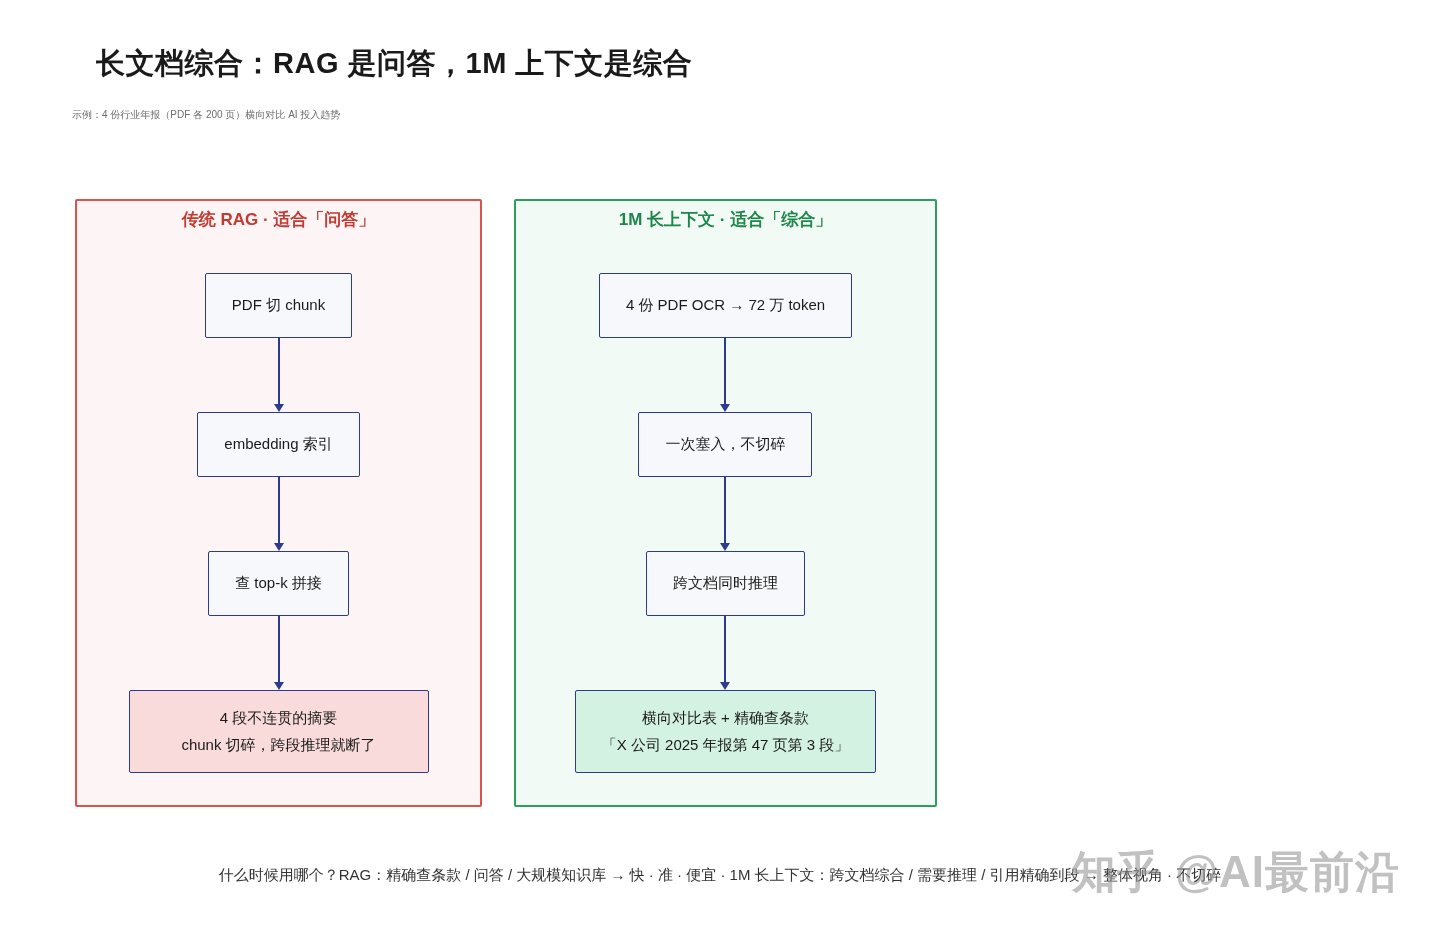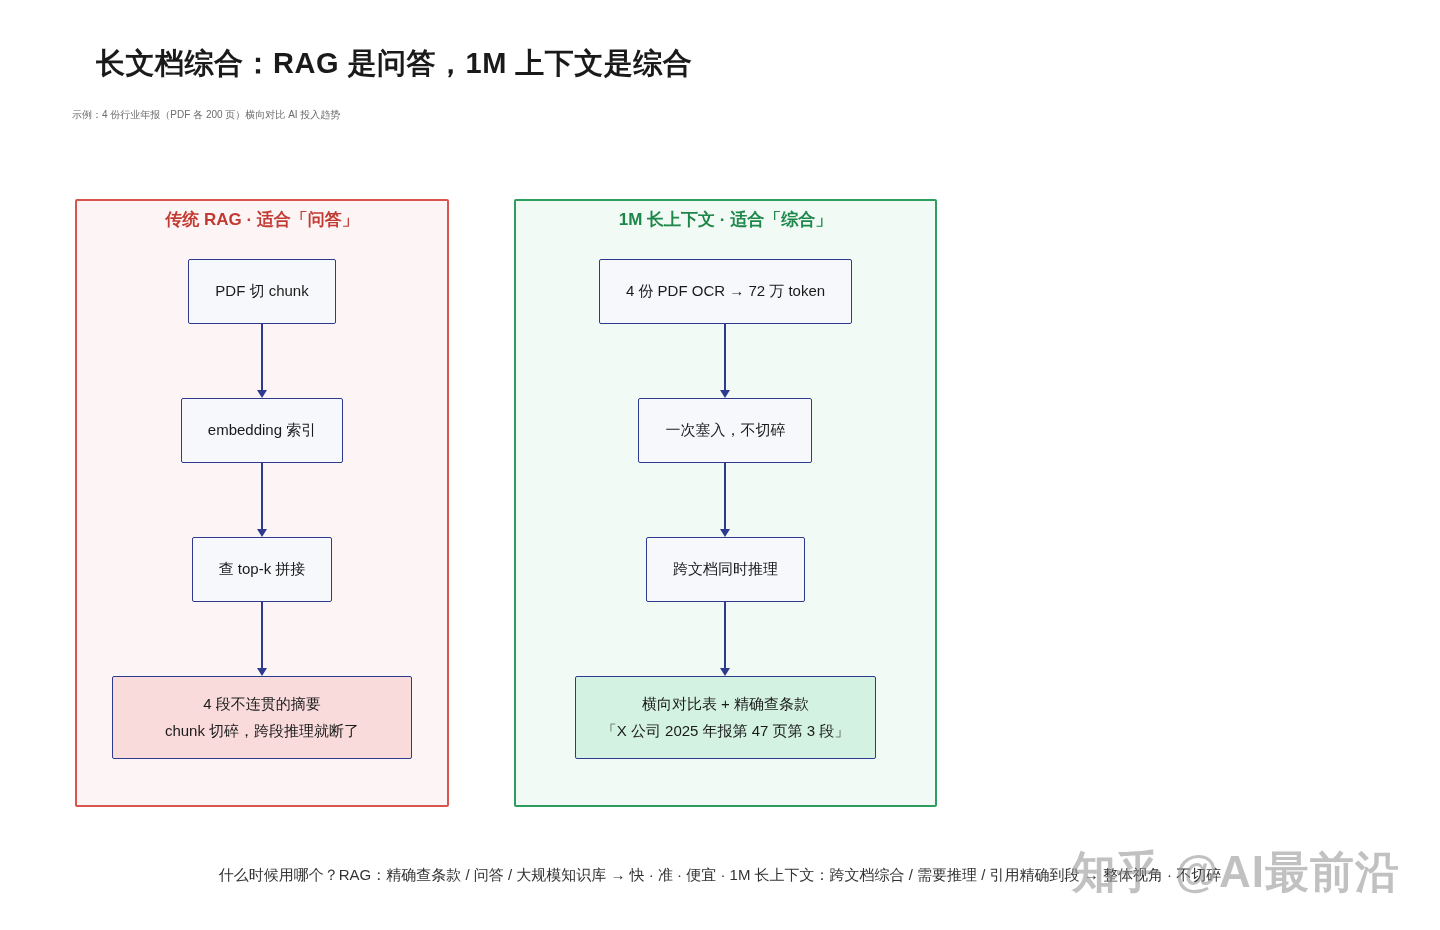--- a/index.html
+++ b/index.html
@@ -32,34 +32,34 @@
   .page-subtitle{
     position:absolute;left:72px;top:108px;
     font-size:10px;color:var(--text-sub);
   }
   .panel{
     position:absolute;top:199px;height:608px;
     border-radius:2px;
     display:flex;flex-direction:column;align-items:center;
   }
   .panel-rag{
-    left:75px;width:374px;
+    left:75px;width:407px;
     border:2px solid var(--rag-border);background:var(--rag-bg);
   }
   .panel-ctx{
     left:514px;width:423px;
     border:2px solid var(--ctx-border);background:var(--ctx-bg);
   }
   .panel-title{
     margin-top:9px;font-size:17px;font-weight:600;line-height:20px;
   }
   .panel-rag .panel-title{color:var(--rag-title);}
   .panel-ctx .panel-title{color:var(--ctx-title);}
   .flow{
-    margin-top:29px;display:flex;flex-direction:column;align-items:center;
+    margin-top:43px;display:flex;flex-direction:column;align-items:center;
   }
   .node{
     min-height:65px;border:1.5px solid var(--navy);border-radius:2px;
     background:var(--node-bg);
     display:flex;flex-direction:column;align-items:center;justify-content:center;
     padding:0 26px;font-size:15px;color:#1a1a1a;text-align:center;
   }
   .node.result{
     min-height:83px;min-width:300px;line-height:1.75;padding:0 26px;
   }

